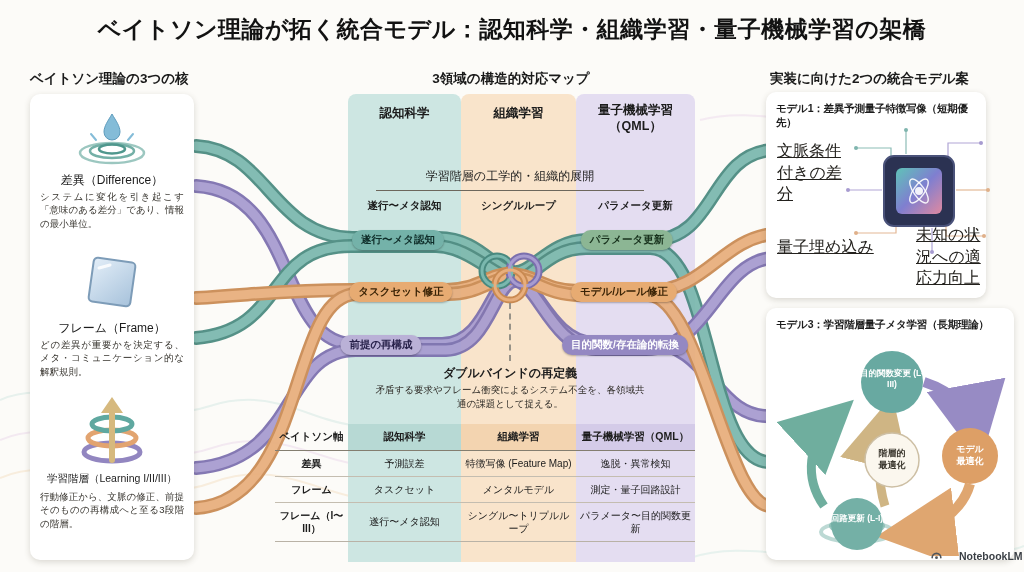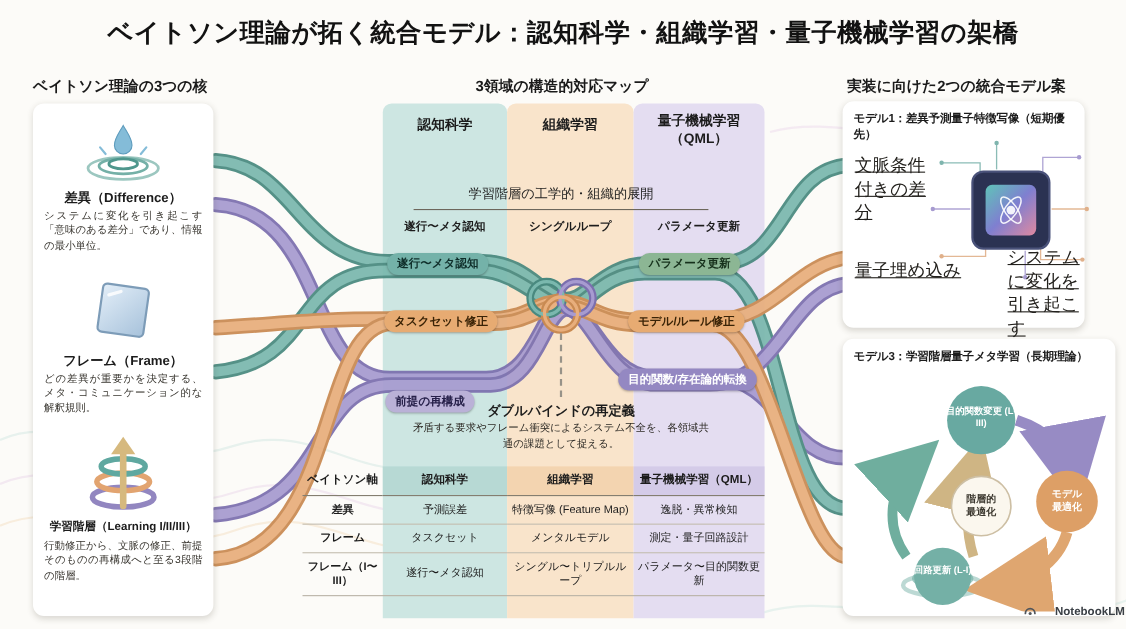--- a/index.html
+++ b/index.html
@@ -24,21 +24,21 @@
   .sec-heading { position:absolute; font-size:13.5px; font-weight:bold; color:#1a1a1a; z-index:5; }
   .h-left { left:30px; top:70px; }
   .h-center { left:350px; width:322px; top:70px; text-align:center; }
   .h-right { left:770px; top:70px; }
 
   
   .card { position:absolute; background:#fff; border-radius:10px;
     box-shadow:0 2px 6px rgba(60,55,40,.18); z-index:4; }
   .left-card { left:30px; top:94px; width:164px; height:466px; }
   .lc-icon { position:absolute; }
-  .lc-title { position:absolute; left:0; width:100%; text-align:center; font-weight:bold; font-size:12px; }
+  .lc-title { position:absolute; left:0; width:100%; text-align:center; font-weight:normal; font-size:12px; }
   .lc-title.small { font-size:10.5px; }
   .lc-desc { position:absolute; left:10px; right:10px; font-size:9.5px; line-height:1.4;
     color:#37342e; text-align:justify; }
 
   
   .col-label { position:absolute; top:106px; text-align:center; font-weight:bold; font-size:12.5px; z-index:5; line-height:1.25; }
   .cl-1 { left:348px; width:113px; }
   .cl-2 { left:461px; width:115px; }
   .cl-3 { left:576px; width:119px; top:103px; padding:0 16px; }
   .flow-heading { position:absolute; left:376px; width:268px; top:168px; text-align:center;
@@ -196,21 +196,21 @@
   <div class="flow-heading">学習階層の工学的・組織的展開</div>
 
   <div class="row1-label r1-1">遂行〜メタ認知</div>
   <div class="row1-label r1-2">シングルループ</div>
   <div class="row1-label r1-3">パラメータ更新</div>
 
   <div class="pill pill-teal" style="left:398px; top:230px;">遂行〜メタ認知</div>
   <div class="pill pill-green" style="left:627px; top:230px;">パラメータ更新</div>
   <div class="pill pill-orange" style="left:401px; top:282px;">タスクセット修正</div>
   <div class="pill pill-orange" style="left:624px; top:282px;">モデル/ルール修正</div>
-  <div class="pill pill-lav" style="left:391px; top:335px;margin-top:20px;">前提の再構成</div>
+  <div class="pill pill-lav" style="left:381px; top:335px;">前提の再構成</div>
   <div class="pill pill-purple" style="left:625px; top:335px;">目的関数/存在論的転換</div>
 
   <div class="dash-line"></div>
   <div class="db-title">ダブルバインドの再定義</div>
   <div class="db-desc">矛盾する要求やフレーム衝突によるシステム不全を、各領域共通の課題として捉える。</div>
 
   <div class="map-table">
     <div class="cell th">ベイトソン軸</div>
     <div class="cell th th-teal">認知科学</div>
     <div class="cell th th-org">組織学習</div>
@@ -271,21 +271,21 @@
       <rect x="48" y="40" width="70" height="70" rx="10" fill="#2b3252" stroke="#4a527a" stroke-width="2"></rect>
       <rect x="60" y="52" width="46" height="46" rx="6" fill="url(#chipGrad)"></rect>
       <g stroke="rgba(255,255,255,.9)" fill="none" stroke-width="1.4">
         <circle cx="83" cy="75" r="4" fill="rgba(255,255,255,.9)" stroke="none"></circle>
         <ellipse cx="83" cy="75" rx="14" ry="5.5" transform="rotate(55 83 75)"></ellipse>
         <ellipse cx="83" cy="75" rx="14" ry="5.5" transform="rotate(-55 83 75)"></ellipse>
       </g>
     </svg>
     <div class="m1-label m1-ctx">文脈条件付きの差分</div>
     <div class="m1-label m1-emb">量子埋め込み</div>
-    <div class="m1-label m1-adp">システムに変化を引き起こす</div>
+    <div class="m1-label m1-adp">未知の状況への適応力向上</div>
   </div>
 
   <div class="card m2-card">
     <div class="m-title">モデル3：学習階層量子メタ学習（長期理論）</div>
     <svg class="cycle-svg" width="236" height="220" viewBox="0 0 236 220">
       <defs>
         <marker id="mpur" markerWidth="8" markerHeight="8" refX="5" refY="4" orient="auto">
             <path d="M0,0 L8,4 L0,8 Z" fill="#978bc4"></path>
           </marker>
         <marker id="morg" markerWidth="8" markerHeight="8" refX="5" refY="4" orient="auto">

